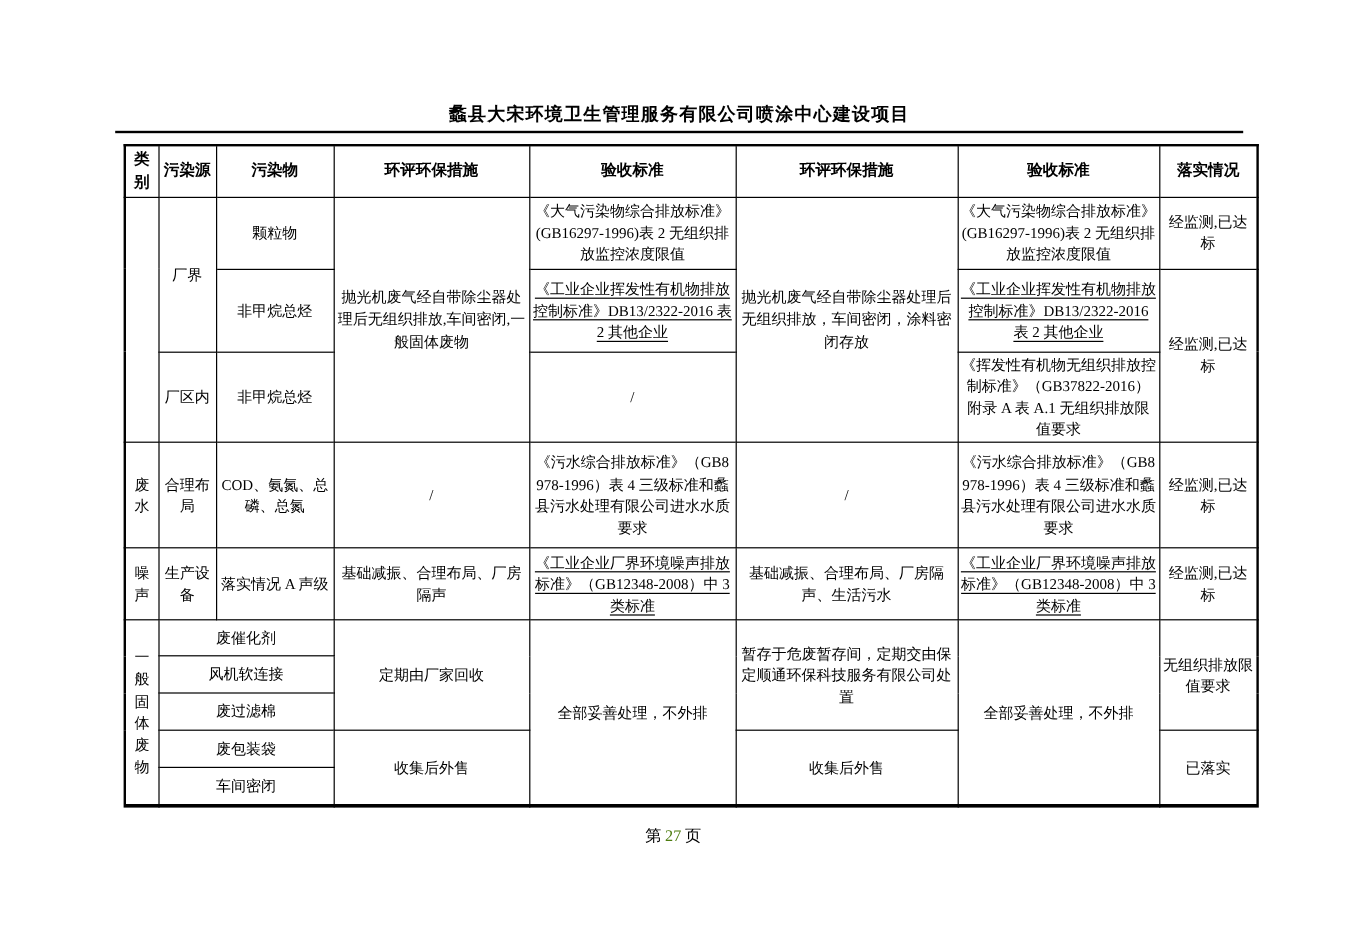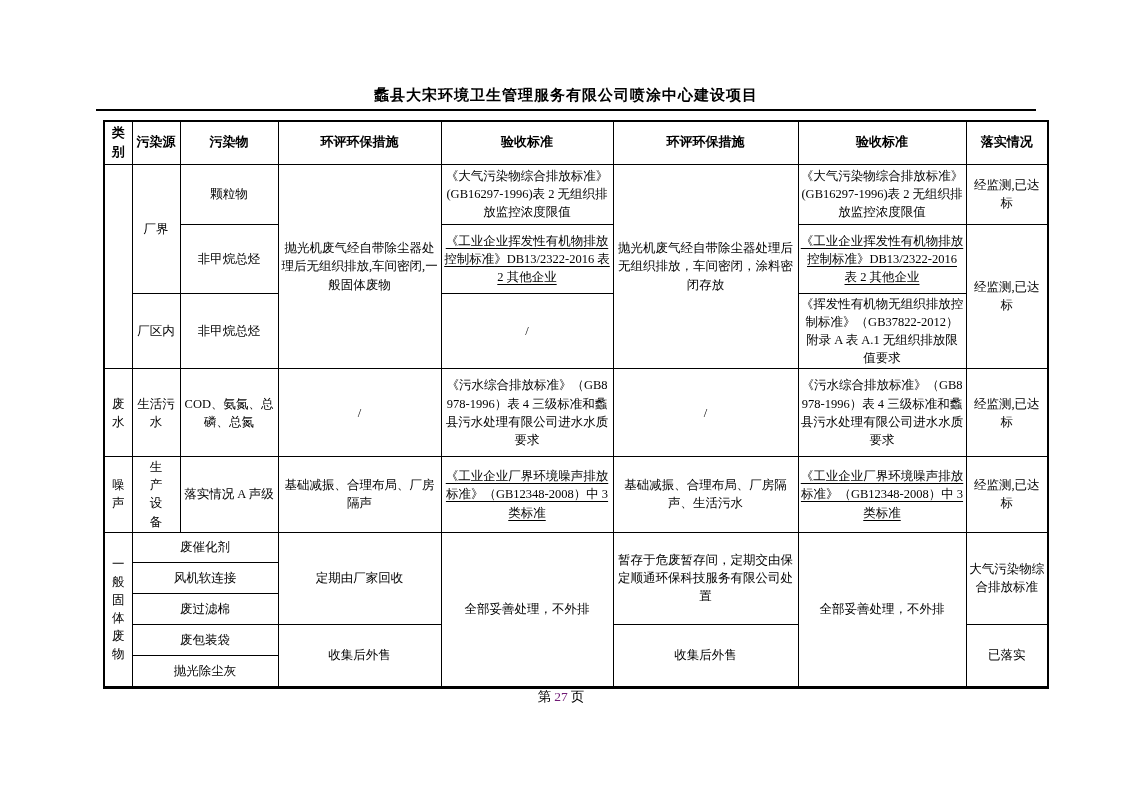--- a/index.html
+++ b/index.html
@@ -56,21 +56,21 @@
     text-decoration-thickness:1px;
     text-underline-offset:3px;
     text-decoration:underline;
   }
   .footer{
     position:absolute;
     left:0;top:688px;width:1122px;
     text-align:center;
     font-size:13.5px;
   }
-  .footer .num{color:#701a75;padding:0 3px;}
+  .footer .num{color:#4d7c0f;padding:0 3px;}
 </style>
 </head>
 <body>
 
 <div class="page">
 
   <div class="doc-title">蠡县大宋环境卫生管理服务有限公司喷涂中心建设项目</div>
   <div class="title-rule"></div>
 
   <table class="report">
@@ -112,72 +112,72 @@
       <td>非甲烷总烃</td>
       <td class="wavy">《工业企业挥发性有机物排放控制标准》DB13/2322-2016 表 2 其他企业</td>
       <td class="wavy">《工业企业挥发性有机物排放控制标准》DB13/2322-2016 表 2 其他企业</td>
       <td rowspan="2">经监测,已达标</td>
     </tr>
 
     <tr style="height:75px">
       <td>厂区内</td>
       <td>非甲烷总烃</td>
       <td>/</td>
-      <td>《挥发性有机物无组织排放控制标准》（GB37822-2012）附录 A 表 A.1 无组织排放限值要求</td>
+      <td>《挥发性有机物无组织排放控制标准》（GB37822-2016）附录 A 表 A.1 无组织排放限值要求</td>
     </tr>
 
     <tr style="height:88px">
       <td>废水</td>
-      <td style="padding:1px 0">生活污水</td>
+      <td style="padding:1px 0">合理布局</td>
       <td>COD、氨氮、总磷、总氮</td>
       <td>/</td>
       <td>《污水综合排放标准》（GB8978-1996）表 4 三级标准和蠡县污水处理有限公司进水水质要求</td>
       <td>/</td>
       <td>《污水综合排放标准》（GB8978-1996）表 4 三级标准和蠡县污水处理有限公司进水水质要求</td>
       <td>经监测,已达标</td>
     </tr>
 
     <tr style="height:60px">
       <td>噪声</td>
-      <td style="padding:1px 12px">生产设备</td>
+      <td style="padding:1px 0">生产设备</td>
       <td>落实情况 A 声级</td>
       <td>基础减振、合理布局、厂房隔声</td>
       <td class="wavy">《工业企业厂界环境噪声排放标准》（GB12348-2008）中 3 类标准</td>
       <td>基础减振、合理布局、厂房隔声、生活污水</td>
       <td class="wavy">《工业企业厂界环境噪声排放标准》（GB12348-2008）中 3 类标准</td>
       <td>经监测,已达标</td>
     </tr>
 
     <tr style="height:30px">
       <td rowspan="5">一般固体废物</td>
       <td colspan="2">废催化剂</td>
       <td rowspan="3">定期由厂家回收</td>
       <td rowspan="5">全部妥善处理，不外排</td>
       <td rowspan="3">暂存于危废暂存间，定期交由保定顺通环保科技服务有限公司处置</td>
       <td rowspan="5">全部妥善处理，不外排</td>
-      <td rowspan="3">大气污染物综合排放标准</td>
+      <td rowspan="3">无组织排放限值要求</td>
     </tr>
 
     <tr style="height:31px">
       <td colspan="2">风机软连接</td>
     </tr>
 
     <tr style="height:31px">
       <td colspan="2">废过滤棉</td>
     </tr>
 
     <tr style="height:31px">
       <td colspan="2">废包装袋</td>
       <td rowspan="2">收集后外售</td>
       <td rowspan="2">收集后外售</td>
       <td rowspan="2">已落实</td>
     </tr>
 
     <tr style="height:32px">
-      <td colspan="2">抛光除尘灰</td>
+      <td colspan="2">车间密闭</td>
     </tr>
   </tbody>
     </table>
 
   <div class="footer">
     <span>第</span><span class="num">27</span><span>页</span>
   </div>
 
 </div>
 

